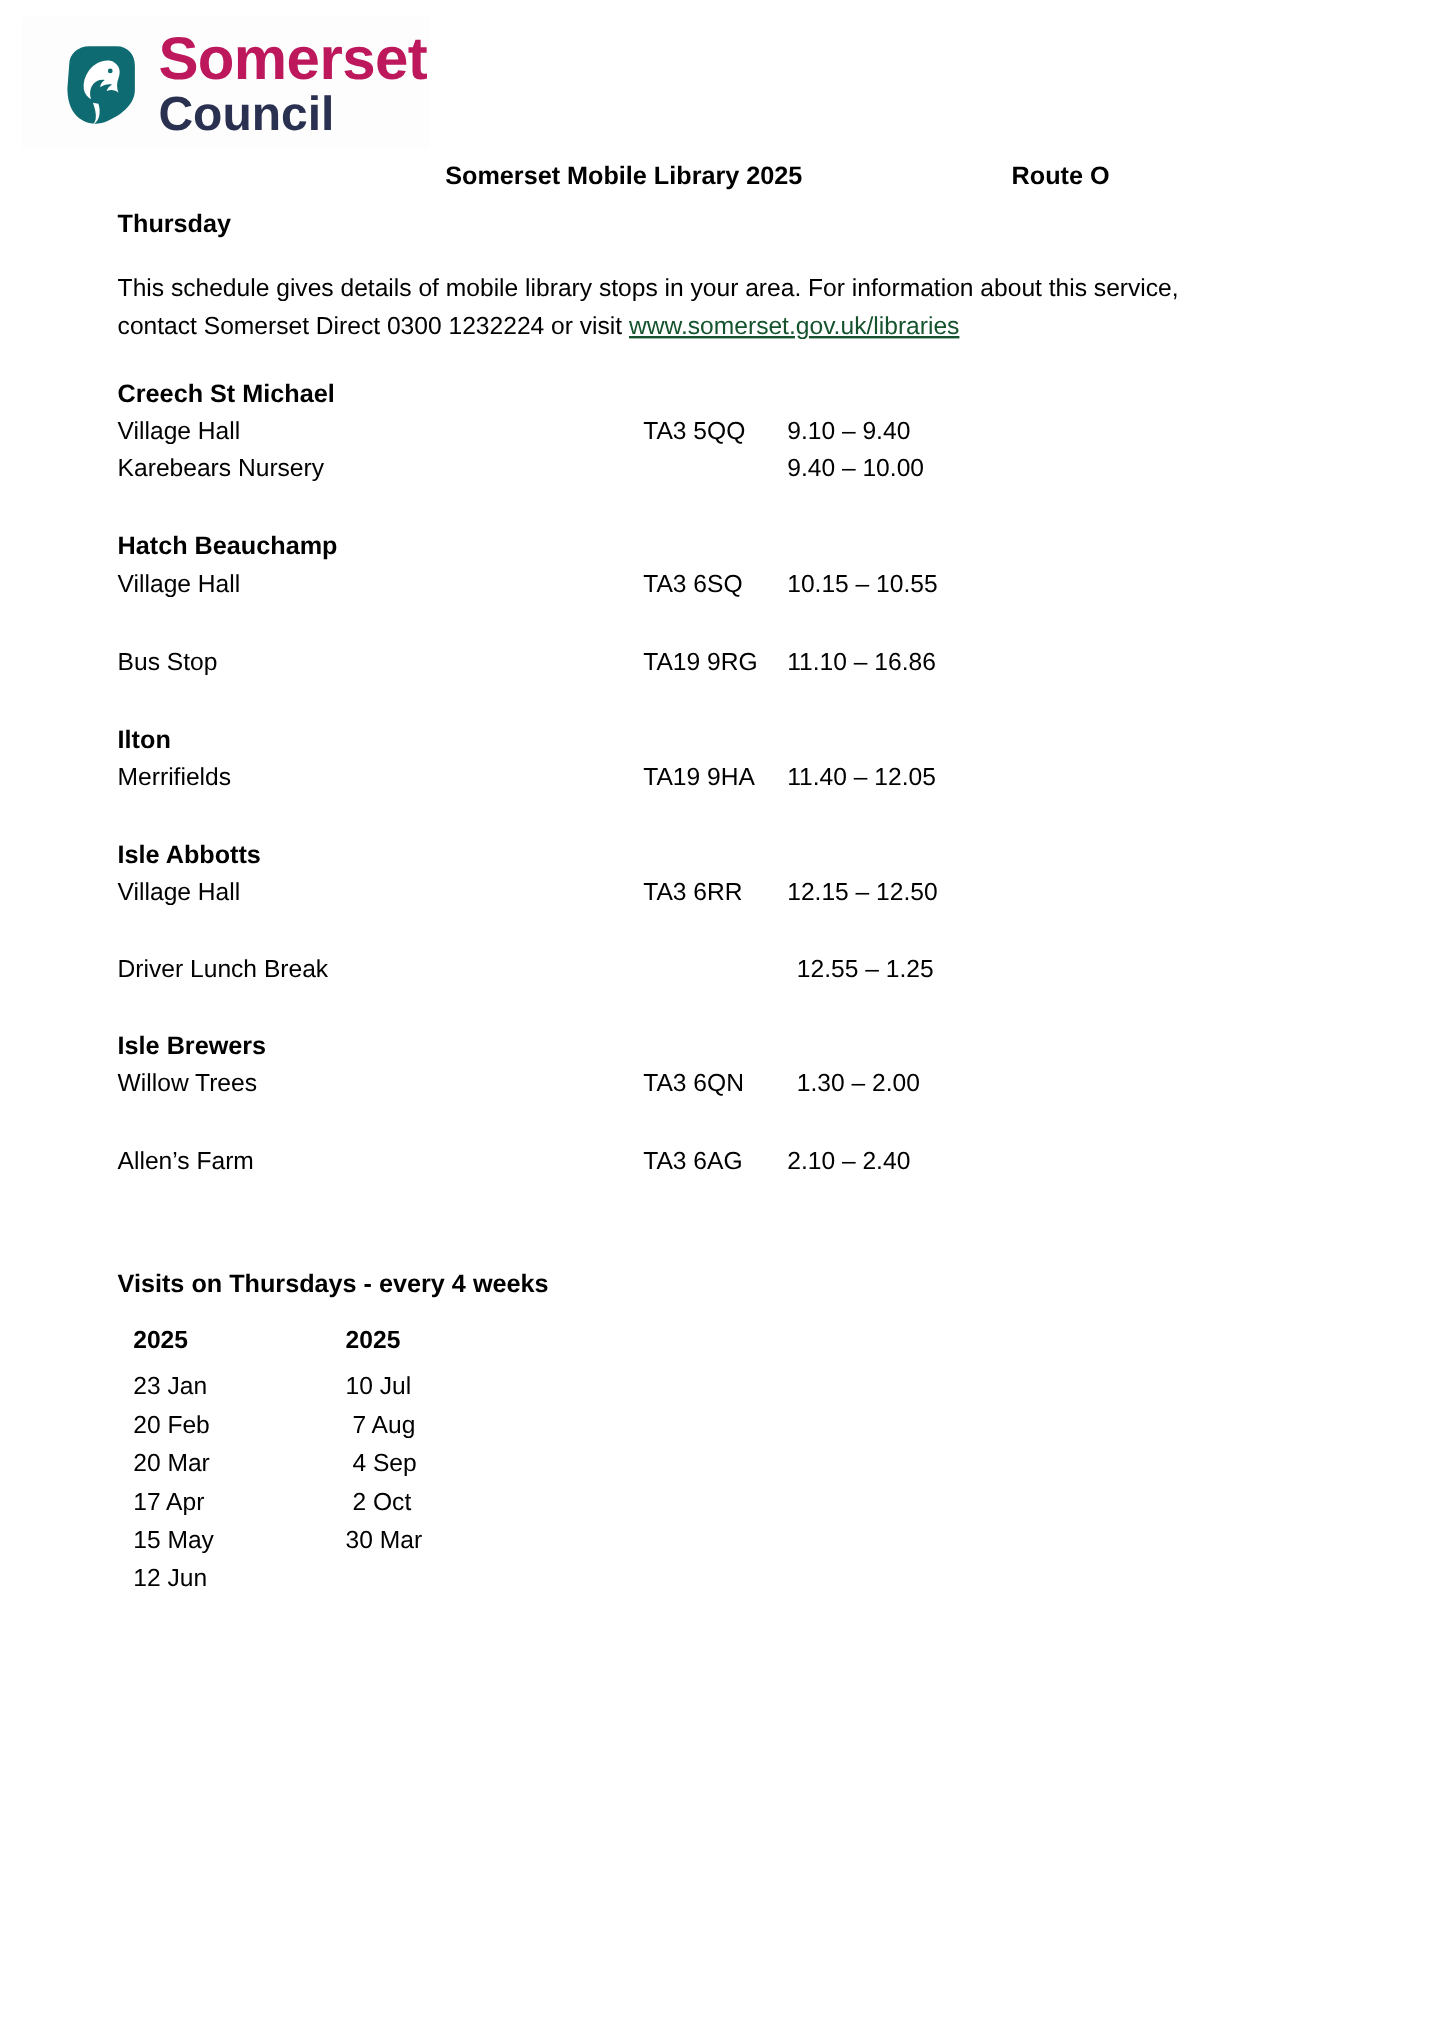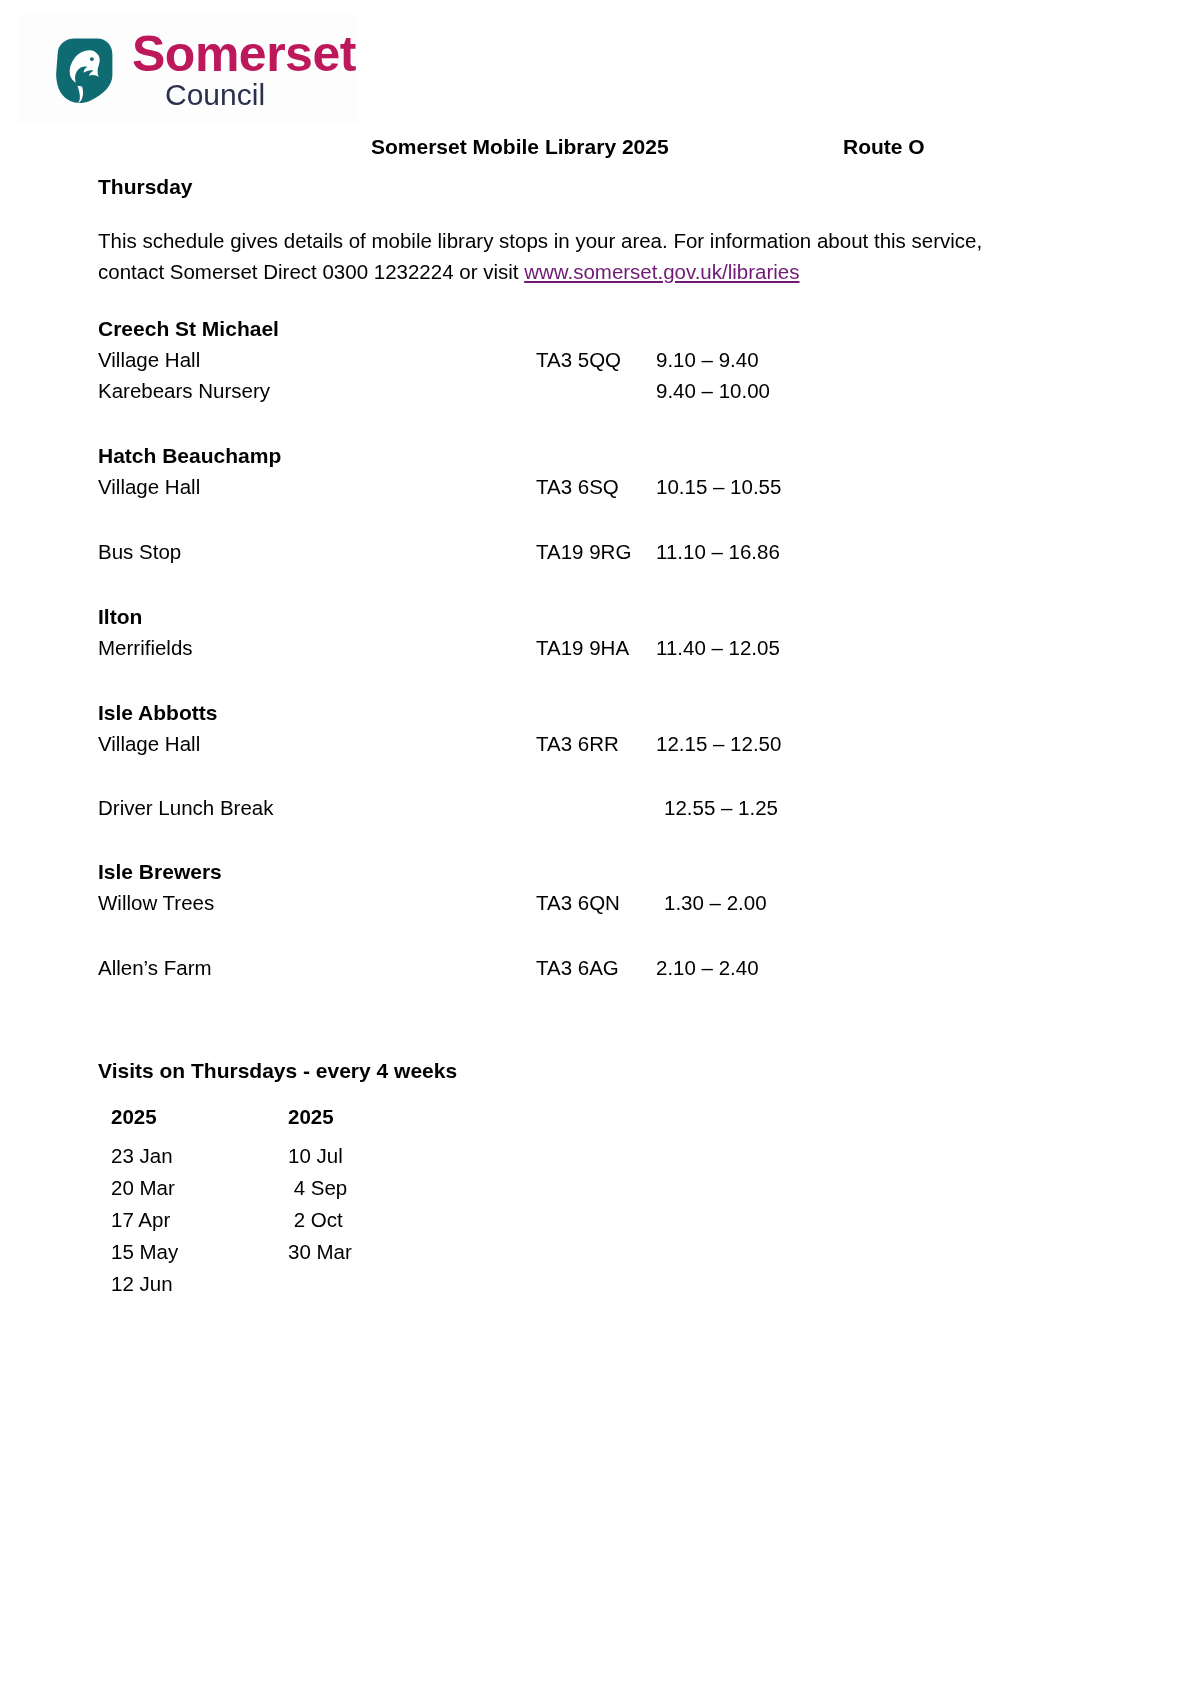--- a/index.html
+++ b/index.html
@@ -38,27 +38,26 @@
     line-height: 1;
   }
   .logo-words .w1 {
     font-size: 50px;
     font-weight: bold;
     color: #be185d;
     letter-spacing: -0.5px;
     display: block;
   }
   .logo-words .w2 {
-    font-size: 30px;
-    font-weight: normal;
+    font-size: 40px;
+    font-weight: bold;
     color: #2a3050;
     letter-spacing: 0px;
     display: block;
     margin-top: 1px;
-    margin-left: 33px;
   }
 
   
   .doc-header {
     position: absolute;
     left: 0;
     top: 135px;
     width: 1191px;
     height: 28px;
   }
@@ -92,21 +91,21 @@
     margin: 0 0 26px 0;
   }
 
   .intro {
     font-size: 20.5px;
     line-height: 31px;
     margin: 0 0 26px 0;
     width: 890px;
   }
   .intro a {
-    color: #701a75;
+    color: #14532d;
     text-decoration: underline;
   }
 
   
   .stops { margin: 0; }
 
   .place-name {
     font-size: 21px;
     font-weight: bold;
     line-height: 31px;
@@ -269,20 +268,24 @@
         <th class="cw1">2025</th>
         <th class="cw2 col2">2025</th>
       </tr>
     </thead>
     <tbody>
         <tr>
           <td>23 Jan</td>
           <td class="col2">10 Jul</td>
         </tr>
         <tr>
+          <td>20 Feb</td>
+          <td class="col2"> 7 Aug</td>
+        </tr>
+        <tr>
           <td>20 Mar</td>
           <td class="col2"> 4 Sep</td>
         </tr>
         <tr>
           <td>17 Apr</td>
           <td class="col2"> 2 Oct</td>
         </tr>
         <tr>
           <td>15 May</td>
           <td class="col2">30 Mar</td>

